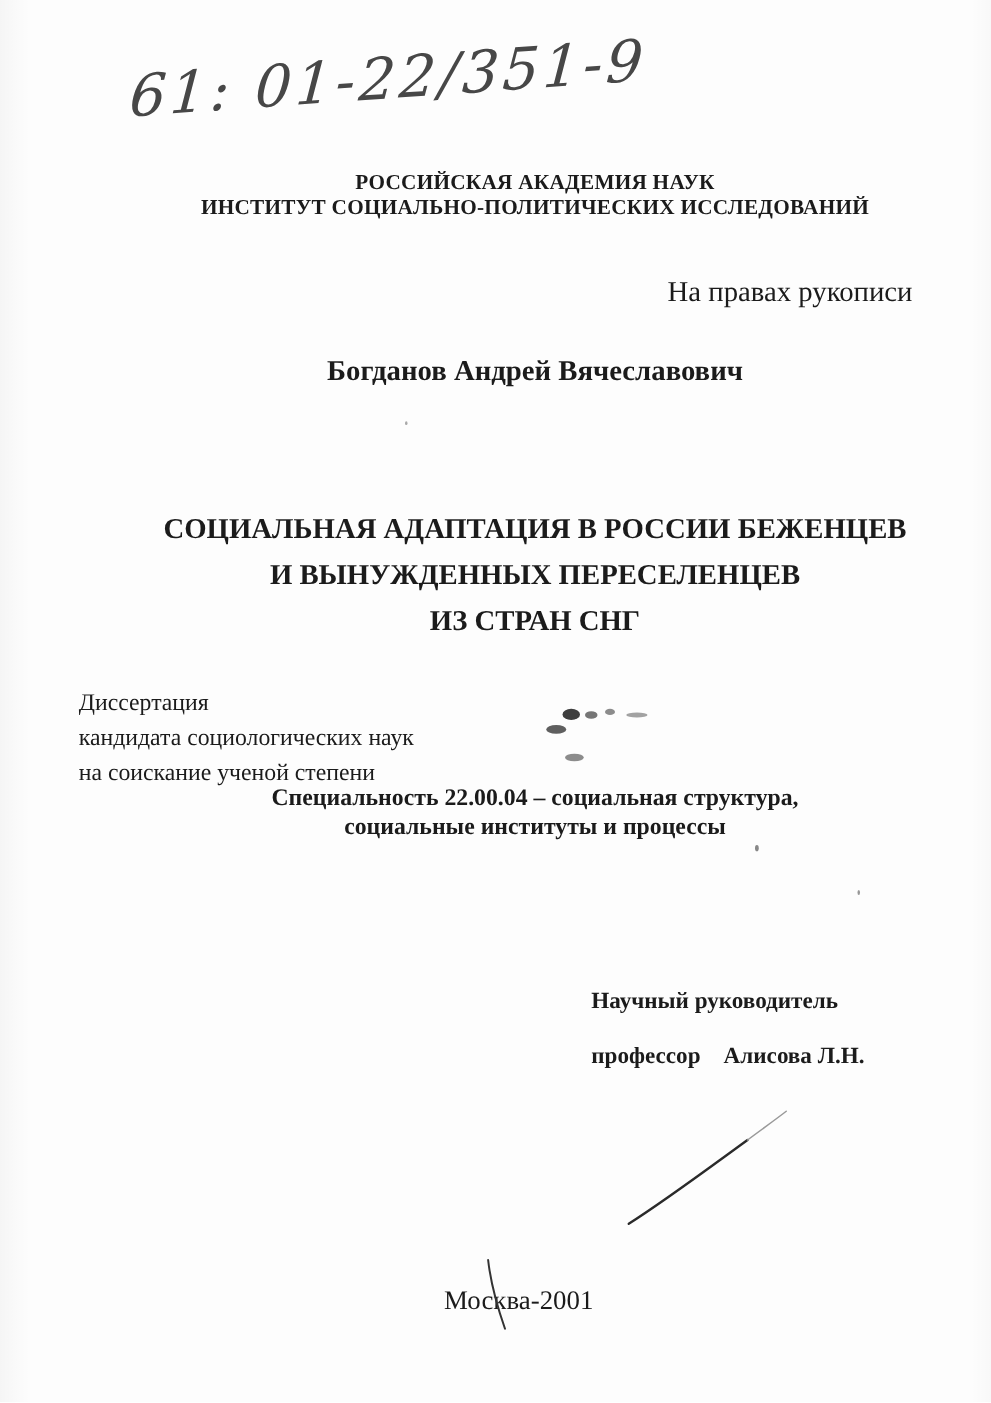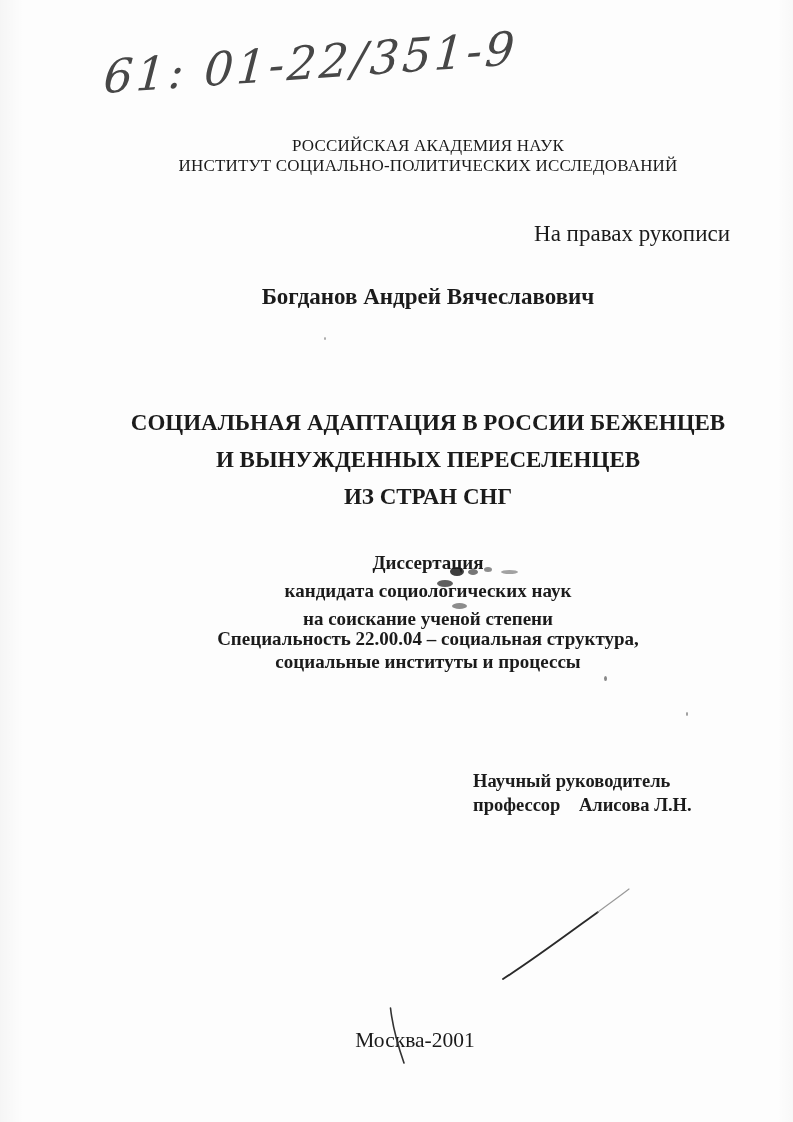--- a/index.html
+++ b/index.html
@@ -41,21 +41,21 @@
     transform: rotate(-4deg) skewX(-8deg);
     transform-origin: left center;
     white-space: nowrap;
   }
 
   .org-block {
     left: 63px;
     top: 136px;
     width: 730px;
     text-align: center;
-    font-weight: normal;
+    font-weight: bold;
     font-size: 17px;
     line-height: 20px;
     letter-spacing: 0.2px;
   }
 
   .manuscript-note {
     left: 430px;
     top: 221px;
     width: 300px;
     text-align: right;
@@ -78,22 +78,21 @@
     text-align: center;
     font-weight: bold;
     font-size: 23px;
     line-height: 37px;
   }
 
   .thesis-block {
     left: 63px;
     top: 549px;
     width: 730px;
-    text-align: center;
-    font-weight: bold;
+    font-weight: normal;
     font-size: 19px;
     line-height: 28px;
   }
 
   .specialty-block {
     left: 63px;
     top: 627px;
     width: 730px;
     text-align: center;
     font-weight: bold;
@@ -103,21 +102,21 @@
 
   .supervisor-block {
     left: 473px;
     top: 770px;
     width: 300px;
     text-align: left;
     font-weight: bold;
     font-size: 18.5px;
     line-height: 23.5px;
   }
-  .supervisor-block div { white-space: pre-wrap; }
+  .supervisor-block div { white-space: pre-wrap; margin-top: 20px; }
 
   .city-year {
     left: 50px;
     top: 1028px;
     width: 730px;
     text-align: center;
     font-weight: normal;
     font-size: 21.5px;
   }
 

